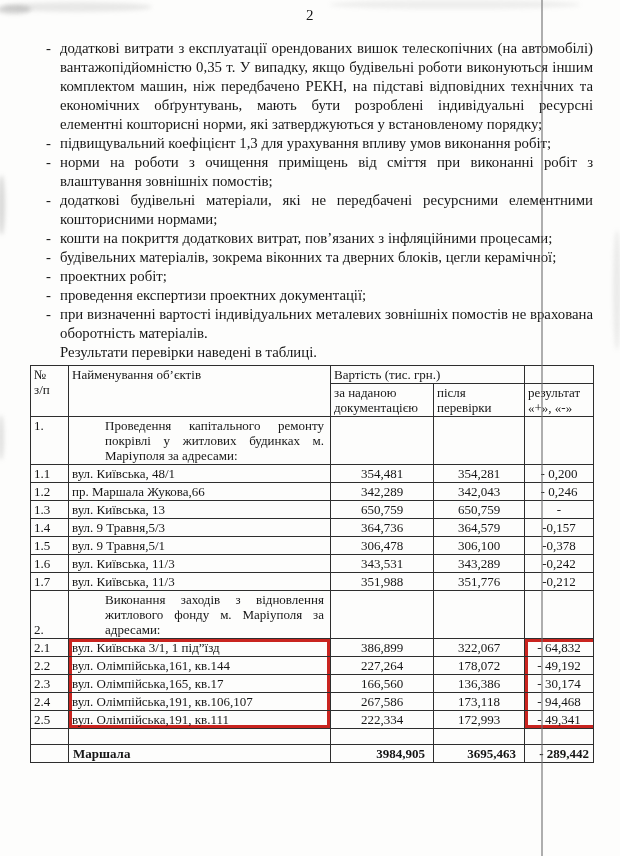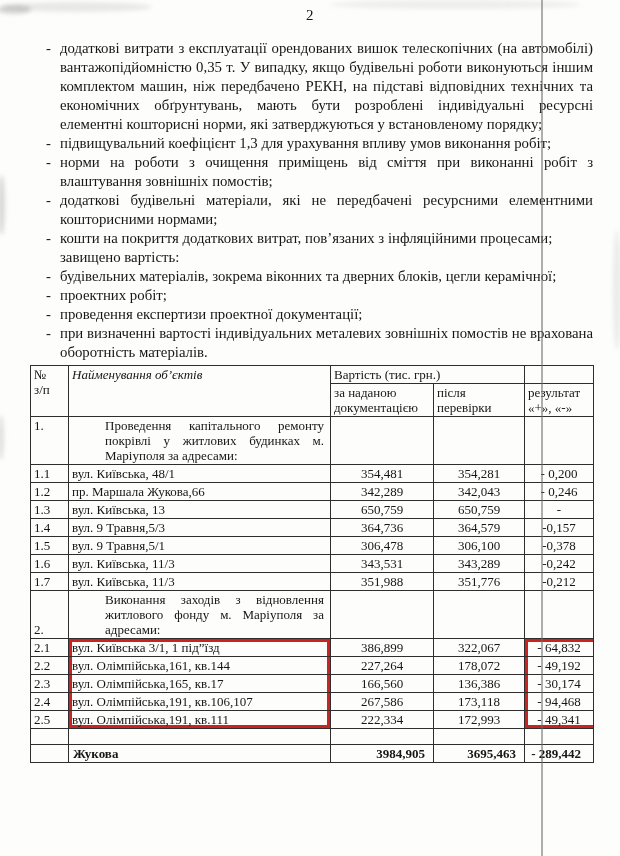--- a/index.html
+++ b/index.html
@@ -35,38 +35,38 @@
   table.res col.w-result{width:69px;}
   table.res th, table.res td{
     border:1px solid #2e2e2e;
     padding:1px 3px;
     vertical-align:top;
     font-weight:normal;
     overflow:hidden;
   }
   table.res thead th{text-align:left;}
   th.h-num{text-align:left;padding-left:4px;}
-  th.h-name{text-align:center;vertical-align:top;font-style:italic;}
+  th.h-name{text-align:center;vertical-align:top;}
   th.h-cost{text-align:center;}
   th.h-doc{text-align:justify;}
   th.h-after{text-align:left;}
   th.h-result{text-align:left;}
   th.h-empty{border-left:1px solid #2e2e2e;}
 
   td.c-num{text-align:left;padding-left:4px;}
   td.c-name{text-align:left;}
   td.c-doc,td.c-after,td.c-result{text-align:center;}
   tr.r-section td.c-name{text-align:justify;padding-right:6px;padding-left:36px;}
   tr.r-item td.c-name{}
   tr.numv-bottom td.c-num{vertical-align:bottom;}
   tr.r-empty td{height:13px;}
   tr.r-total td{font-weight:bold;}
   tr.r-total td.c-name{padding-left:4px;}
   tr.r-total td.c-doc, tr.r-total td.c-after{text-align:right;padding-right:8px;}
-  tr.r-total td.c-result{text-align:right;padding-right:12px;margin-top:24px;}
+  tr.r-total td.c-result{text-align:right;padding-right:4px;margin-top:24px;}
 
   
   tr.hl td.c-name{box-shadow:inset 3px 0 0 var(--hl), inset -3px 0 0 var(--hl);}
   tr.hl-first td.c-name{box-shadow:inset 3px 0 0 var(--hl), inset -3px 0 0 var(--hl), inset 0 3px 0 var(--hl);}
   tr.hl-last td.c-name{box-shadow:inset 3px 0 0 var(--hl), inset -3px 0 0 var(--hl), inset 0 -3px 0 var(--hl);}
   tr.hl td.c-result{box-shadow:inset 3px 0 0 var(--hl), 5px 0 0 0 var(--hl);margin-left:39px;}
   tr.hl-first td.c-result{box-shadow:inset 3px 0 0 var(--hl), 5px 0 0 0 var(--hl), inset 0 3px 0 var(--hl);}
   tr.hl-last td.c-result{box-shadow:inset 3px 0 0 var(--hl), 5px 0 0 0 var(--hl), inset 0 -3px 0 var(--hl);}
 
   
@@ -108,45 +108,45 @@
   <div class="doc-item">
     <span class="marker">-</span>
     <span class="itext">додаткові будівельні матеріали, які не передбачені ресурсними елементними кошторисними нормами;</span>
   </div>
 
   <div class="doc-item">
     <span class="marker">-</span>
     <span class="itext">кошти на покриття додаткових витрат, пов’язаних з інфляційними процесами;</span>
   </div>
 
+
+  <div class="doc-item">
+    <span class="marker">-</span>
+    <span class="itext">будівельних матеріалів, зокрема віконних та дверних блоків, цегли керамічної;</span>
+  </div>
+
+  <div class="doc-item">
+    <span class="marker">-</span>
+    <span class="itext">проектних робіт;</span>
+  </div>
+
+  <div class="doc-item">
+    <span class="marker">-</span>
+    <span class="itext">проведення експертизи проектних документації;</span>
+  </div>
+
+  <div class="doc-item">
+    <span class="marker">-</span>
+    <span class="itext">при визначенні вартості індивідуальних металевих зовнішніх помостів не врахована оборотність матеріалів.</span>
+  </div>
+
   <div class="doc-item">
     <span class="marker"></span>
-    <span class="itext">завищено вартість:</span>
-  </div>
-
-  <div class="doc-item">
-    <span class="marker">-</span>
-    <span class="itext">будівельних матеріалів, зокрема віконних та дверних блоків, цегли керамічної;</span>
-  </div>
-
-  <div class="doc-item">
-    <span class="marker">-</span>
-    <span class="itext">проектних робіт;</span>
-  </div>
-
-  <div class="doc-item">
-    <span class="marker">-</span>
-    <span class="itext">проведення експертизи проектної документації;</span>
-  </div>
-
-  <div class="doc-item">
-    <span class="marker">-</span>
-    <span class="itext">при визначенні вартості індивідуальних металевих зовнішніх помостів не врахована оборотність матеріалів.</span>
-  </div>
-
+    <span class="itext">Результати перевірки наведені в таблиці.</span>
+  </div>
 </div>
 
   <table class="res">
     <colgroup>
       <col class="w-num">
         <col class="w-name">
         <col class="w-doc">
         <col class="w-after">
         <col class="w-result">
     </colgroup>
@@ -282,21 +282,21 @@
   <tr class="r-empty">
     <td class="c-num"></td>
     <td class="c-name"></td>
     <td class="c-doc"></td>
     <td class="c-after"></td>
     <td class="c-result"></td>
   </tr>
 
   <tr class="r-total">
     <td class="c-num"></td>
-    <td class="c-name">Жукова</td>
+    <td class="c-name">Маршала</td>
     <td class="c-doc">3984,905</td>
     <td class="c-after">3695,463</td>
     <td class="c-result">- 289,442</td>
   </tr>
 </tbody>
   </table>
 
   <div class="fold-line"></div>
   <div class="smudge sm1"></div>
   <div class="smudge sm2"></div>

